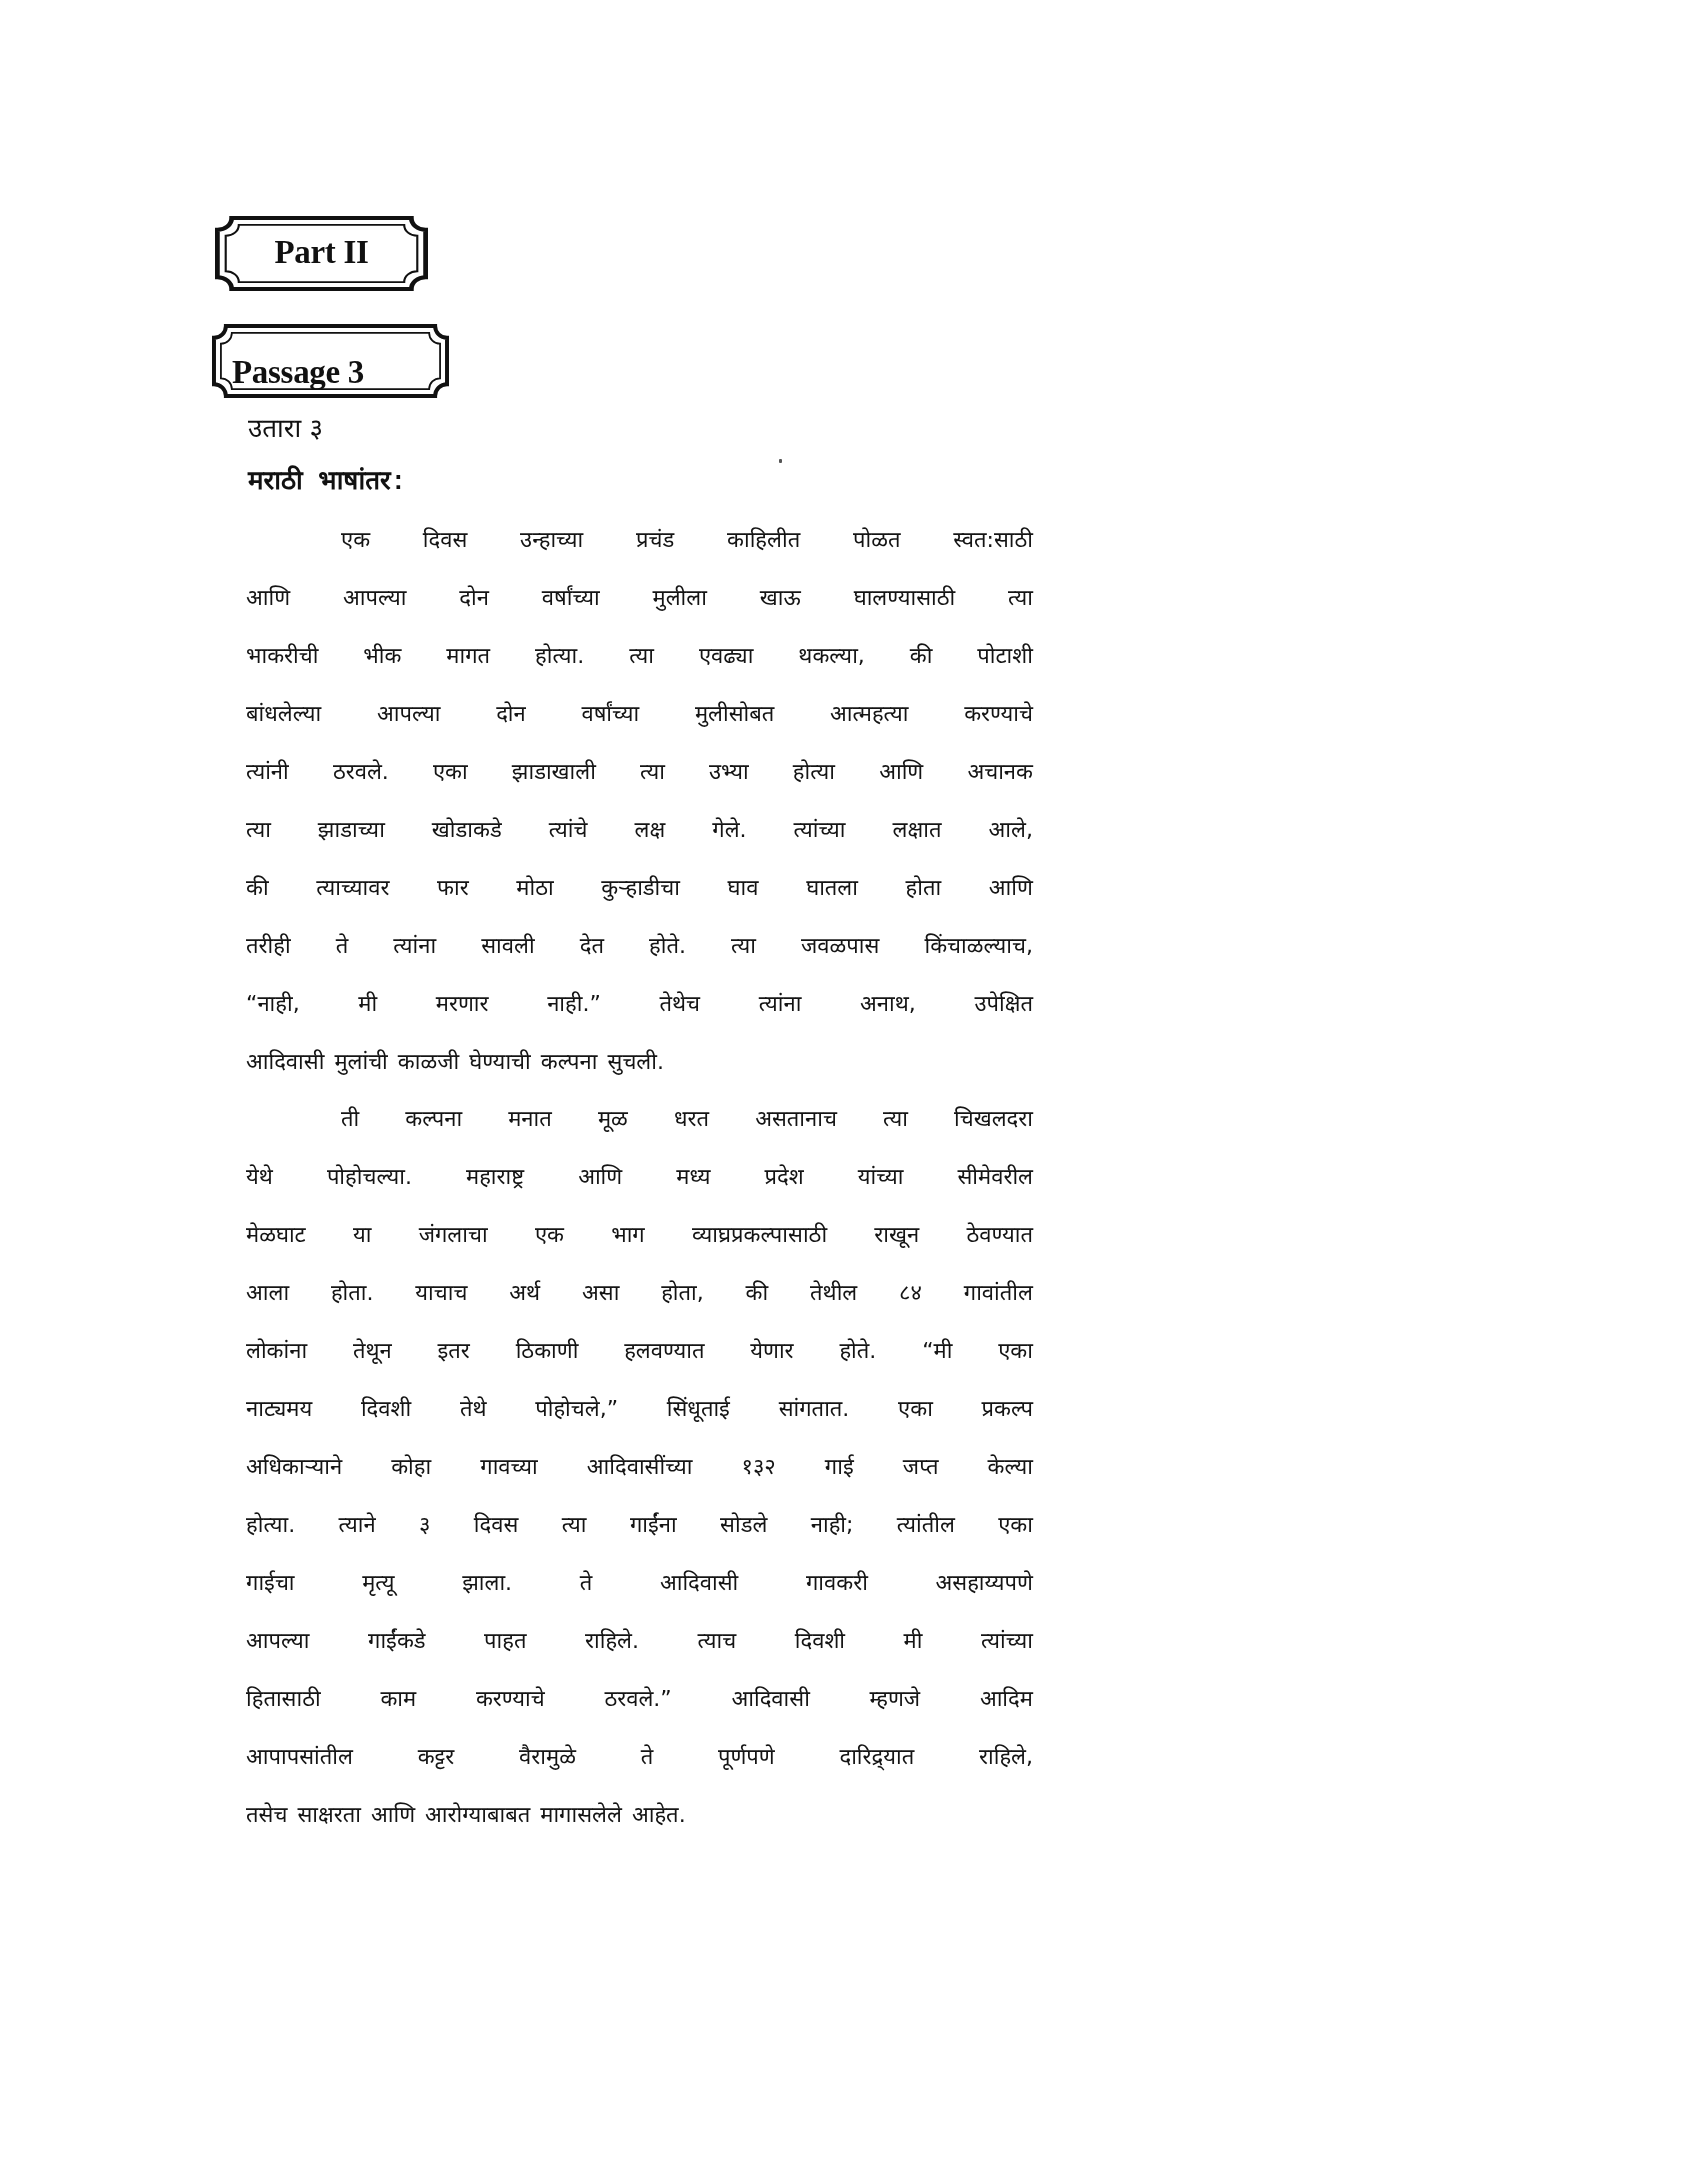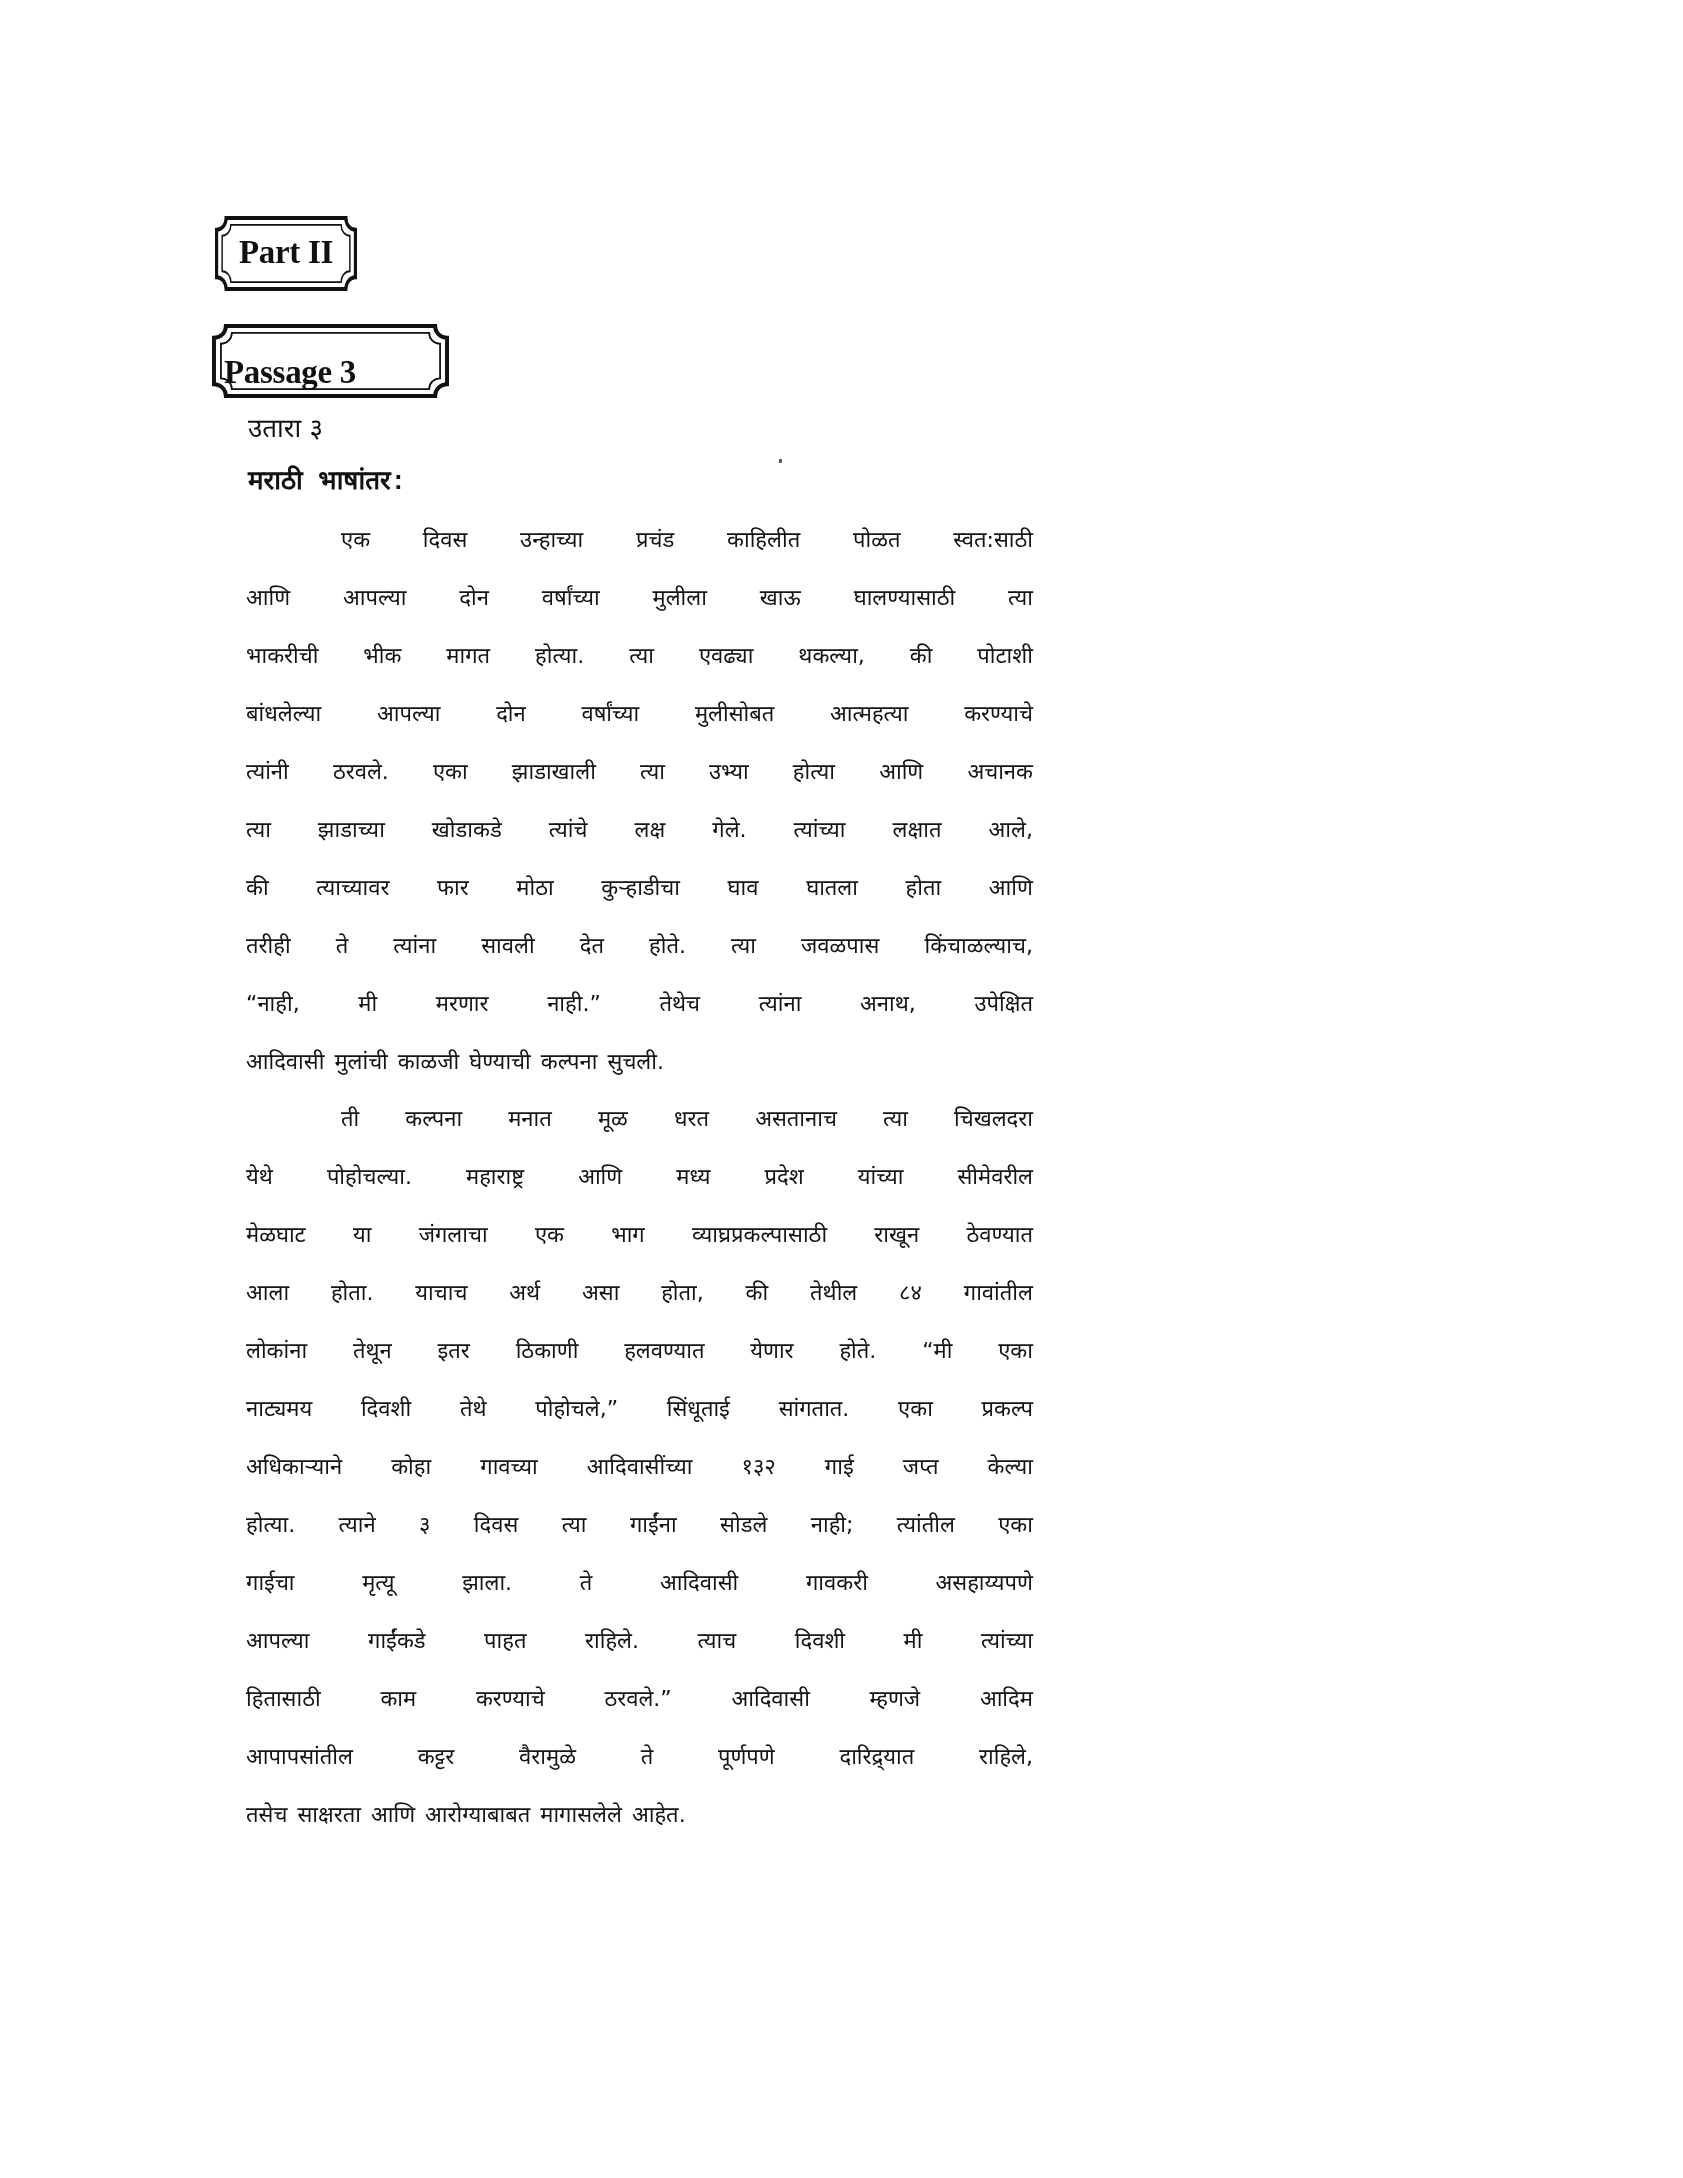--- a/index.html
+++ b/index.html
@@ -69,34 +69,34 @@
     position: absolute;
     left: 779px; top: 459px;
     width: 3px; height: 4px;
     background: #555;
     border-radius: 1px;
   }
 </style>
 </head>
 <body>
 
-<div class="frame-box" style="left:215px; top:216px; width:142px; height:75px;border-radius:12px;">
+<div class="frame-box" style="left:215px; top:216px; width:213px; height:75px;border-radius:12px;">
   <svg viewBox="0 0 179 76" preserveAspectRatio="none">
     <path d="M14,2 H165 A12,12 0 0 0 177,14 V62 A12,12 0 0 0 165,74 H14 A12,12 0 0 0 2,62 V14 A12,12 0 0 0 14,2 Z" fill="none" stroke="#111" stroke-width="4"></path>
     <path d="M20,9 H159 A11,11 0 0 0 170,20 V56 A11,11 0 0 0 159,67 H20 A11,11 0 0 0 9,56 V20 A11,11 0 0 0 20,9 Z" fill="none" stroke="#111" stroke-width="1.8"></path>
   </svg>
   <div class="frame-label">Part II</div>
 </div>
 
 <div class="frame-box" style="left:212px; top:324px; width:237px; height:74px;">
   <svg viewBox="0 0 239 75" preserveAspectRatio="none">
     <path d="M14,2 H225 A12,12 0 0 0 237,14 V61 A12,12 0 0 0 225,73 H14 A12,12 0 0 0 2,61 V14 A12,12 0 0 0 14,2 Z" fill="none" stroke="#111" stroke-width="4"></path>
     <path d="M20,9 H219 A11,11 0 0 0 230,20 V55 A11,11 0 0 0 219,66 H20 A11,11 0 0 0 9,55 V20 A11,11 0 0 0 20,9 Z" fill="none" stroke="#111" stroke-width="1.8"></path>
   </svg>
-  <div class="frame-label" style="justify-content:flex-start; padding-left:12px;margin-top:24px;">Passage 3</div>
+  <div class="frame-label" style="justify-content:flex-start; padding-left:20px;margin-top:24px;">Passage 3</div>
 </div>
 
 <div class="heading-line" style="top:408px;">उतारा ३</div>
 
 <div class="heading-line bold" style="top:462px;">मराठी भाषांतर:</div>
 
 <div class="speck"></div>
 
 <div class="body-text" style="top:511px;" id="para-0">
     <div class="line indent">

